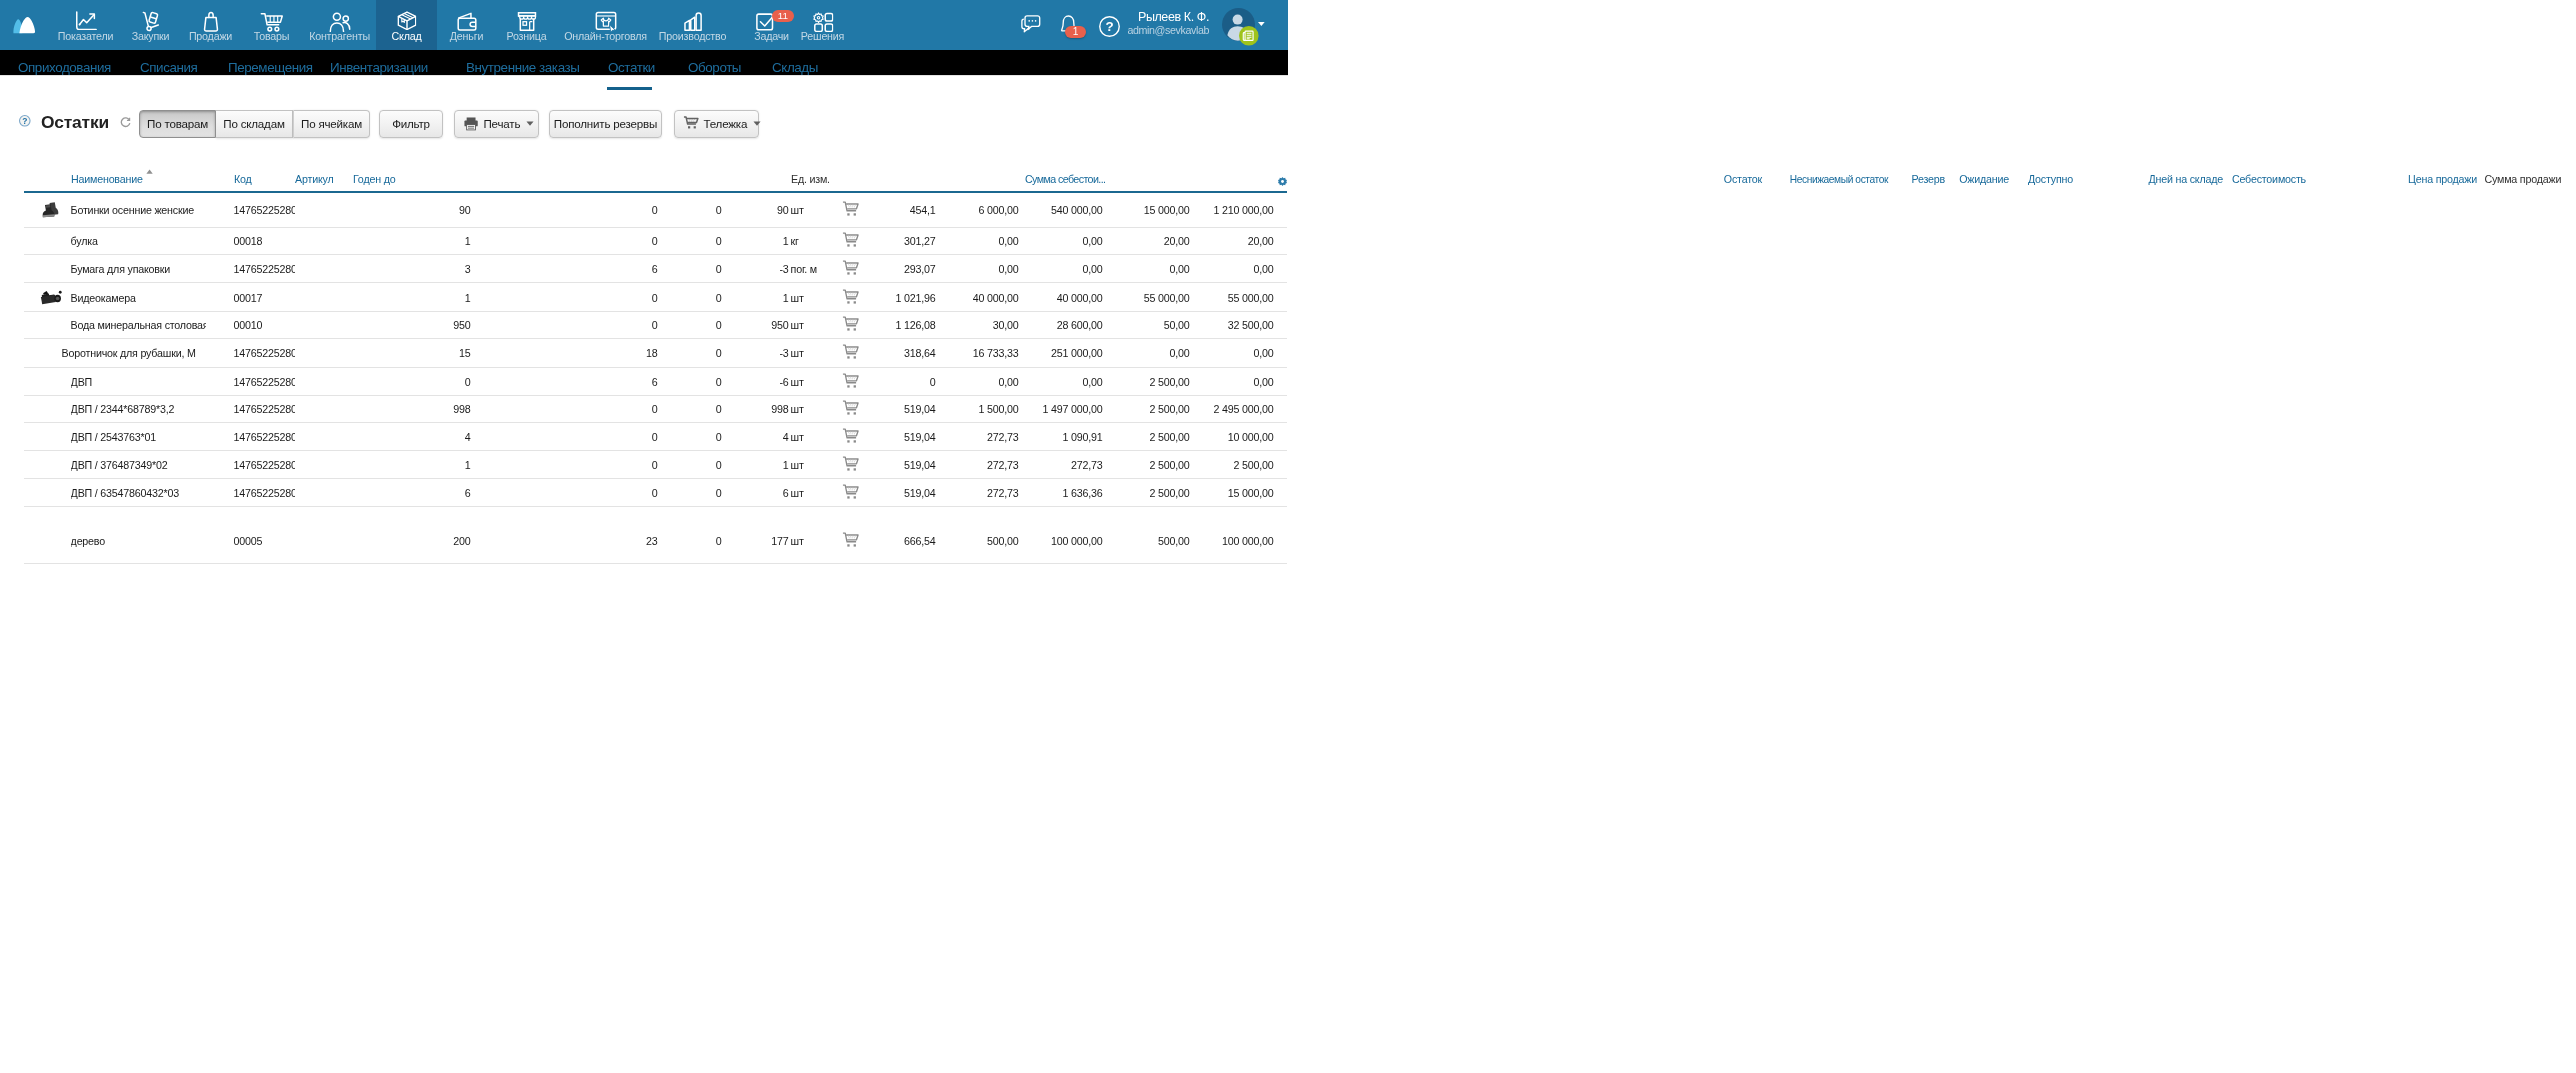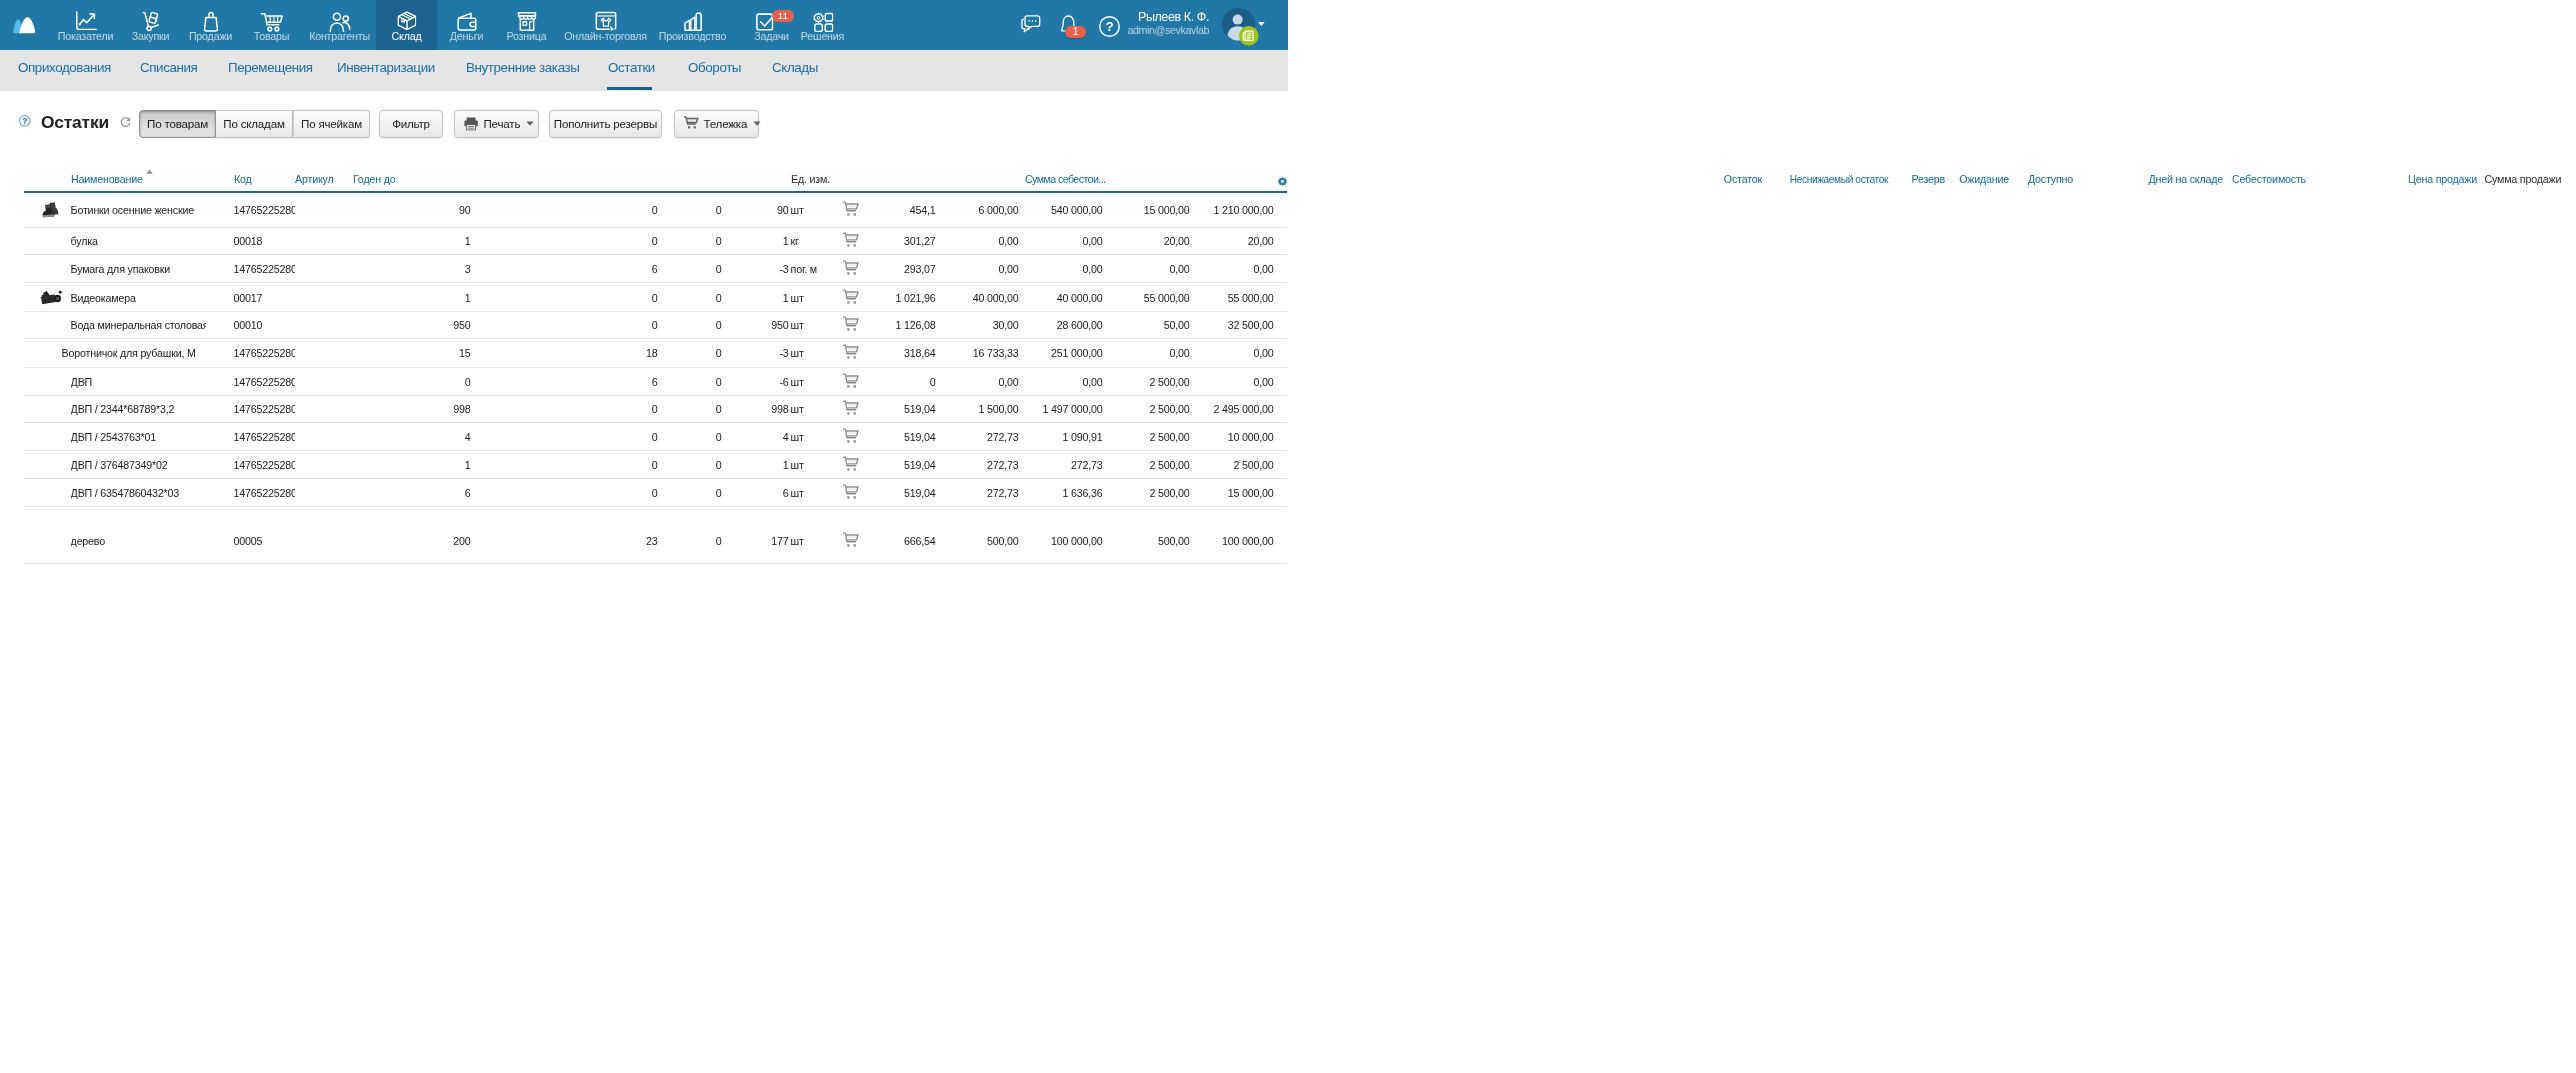--- a/index.html
+++ b/index.html
@@ -6,21 +6,21 @@
     font-family:"Liberation Sans", sans-serif; }
   .abs { position:absolute; }
   
   #topbar { position:absolute; left:0; top:0; width:1288px; height:50px; background:#2178a7; }
   .navitem { position:absolute; top:0; height:50px; color:#c3d8e5; text-align:center; }
   .navitem .ic { position:absolute; top:10.7px; left:50%; transform:translateX(-50%); }
   .navitem .lb { position:absolute; top:30px; left:50%; transform:translateX(-50%);
      font-size:10.7px; letter-spacing:-0.2px; white-space:nowrap; }
   .navitem.active { background:#1c6390; color:#fff; }
   
-  #subnav { position:absolute; left:0; top:50px; width:1288px; height:41px; background:#e5e5e5;
+  #subnav { position:absolute; left:0; top:50px; width:1288px; height:26px; background:#000000;
      border-bottom:0.9px solid #e4e4e4; }
   #subnav a { position:absolute; top:0; height:40px; line-height:36px; font-size:13.4px;
      letter-spacing:-0.4px; color:#1e6d9d; text-decoration:none; white-space:nowrap; }
   #subnav .underline { position:absolute; left:607px; top:37px; width:45px; height:2.7px;
      background:#14618c; }
   
   .btn { position:absolute; top:110px; height:28px; border:0.9px solid #c2c2c2; border-radius:4px;
      background:linear-gradient(#fcfcfc,#f1f1f1 55%,#e7e7e7); font-size:11.6px; letter-spacing:-0.2px;
      color:#1b1b1b; text-align:center; line-height:26px; white-space:nowrap;
      box-shadow:0 0.9px 1.8px rgba(0,0,0,.10);}
@@ -182,21 +182,21 @@
     <path d="M8.6 8.2 H14 M8.6 10.4 H14 M8.6 12.6 H14 M8.6 14.4 H12" stroke="#fff" stroke-width="1.2"></path>
   </svg>
   <svg class="abs" style="left:1258px;top:22px" width="6.7" height="4.5" viewBox="0 0 7.5 5">
     <path d="M0 0 H7.5 L3.75 4.6 Z" fill="#fff"></path>
   </svg>
 </div>
 <div id="subnav">
   <a style="left:18px">Оприходования</a>
   <a style="left:140px">Списания</a>
   <a style="left:228px">Перемещения</a>
-  <a style="left:337px">Инвентаризации</a>
+  <a style="left:330px">Инвентаризации</a>
   <a style="left:466px">Внутренние заказы</a>
   <a style="left:608px">Остатки</a>
   <a style="left:688px">Обороты</a>
   <a style="left:772px">Склады</a>
   <div class="underline"></div>
 </div>
 <div id="toolbar">
   <svg class="abs" style="left:19px;top:115px" width="11.6" height="11.6" viewBox="0 0 13 13">
     <circle cx="6.5" cy="6.5" r="5.9" fill="#f4f4f2" stroke="#7aa6c9" stroke-width="1.2"></circle>
     <text x="6.5" y="9.8" text-anchor="middle" font-size="9.5" font-weight="bold" fill="#1f6fa5" font-family="Liberation Sans">?</text>

